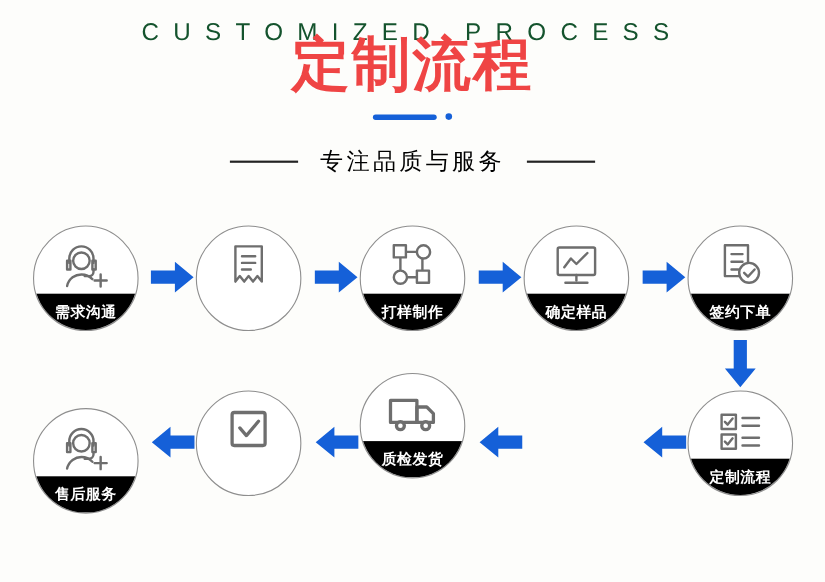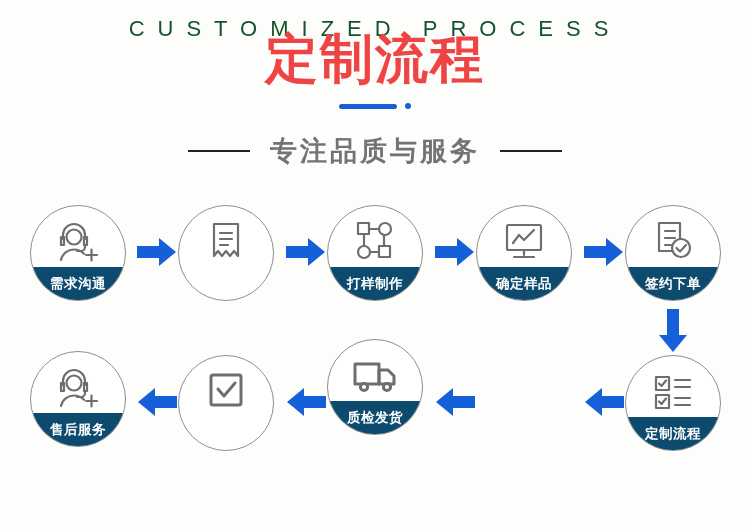--- a/index.html
+++ b/index.html
@@ -75,26 +75,25 @@
     display: flex;
     align-items: center;
     justify-content: center;
   }
   .sub-line {
     width: 62px;
     height: 2px;
     background: #232323;
   }
   .subtitle {
-    font-size: 27px;
-    color: #737373;
+    font-size: 21px;
+    color: #000000;
     letter-spacing: 3px;
     margin: 0 20px;
     white-space: nowrap;
-    font-weight: bold;
   }
 
   
   .flow {
     position: relative;
     width: 750px;
     height: 344px;
   }
   .node {
     position: absolute;
@@ -115,21 +114,21 @@
     display: flex;
     align-items: center;
     justify-content: center;
   }
   .node .band {
     position: absolute;
     left: 0;
     bottom: 0;
     width: 100%;
     height: 33px;
-    background: #0c4a6e;
+    background: #000000;
     display: flex;
     align-items: center;
     justify-content: center;
   }
   .node .band span {
     font-size: 13.5px;
     font-weight: bold;
     color: #ffffff;
     letter-spacing: 0.5px;
     white-space: nowrap;
@@ -326,21 +325,21 @@
       </svg>
     </div>
   </div>
 
   <div class="arrow-h" style="left:137px; top:202px;">
     <svg width="40" height="30" viewBox="0 0 40 30">
       <path d="M40 9 H18 V1 L1 15 L18 29 V21 H40 Z" fill="#1560d8"></path>
     </svg>
   </div>
 
-  <div class="node" style="left:30px; top:166px;font-family:Liberation Mono, monospace;">
+  <div class="node" style="left:30px; top:186px;font-family:Liberation Mono, monospace;">
     <div class="icon-wrap">
       <svg width="52" height="46" viewBox="0 0 52 46" fill="none" stroke="#6e6e6e" stroke-width="2.2" stroke-linecap="round" stroke-linejoin="round">
         <path d="M11 20 v-4 a11 11 0 0 1 22 0 v4"></path>
         <path d="M9 18 h3 v8 h-3 z"></path>
         <path d="M32 18 h3 v8 h-3 z"></path>
         <circle cx="22" cy="18" r="7.5"></circle>
         <path d="M33 26 v2 a4 4 0 0 1 -4 4 h-4"></path>
         <path d="M9 41 c1.5 -7 7.5 -10.5 13 -10.5 c4 0 7.5 1.6 10 4.3"></path>
         <path d="M34 36 h11 M39.5 30.5 v11"></path>
       </svg>

